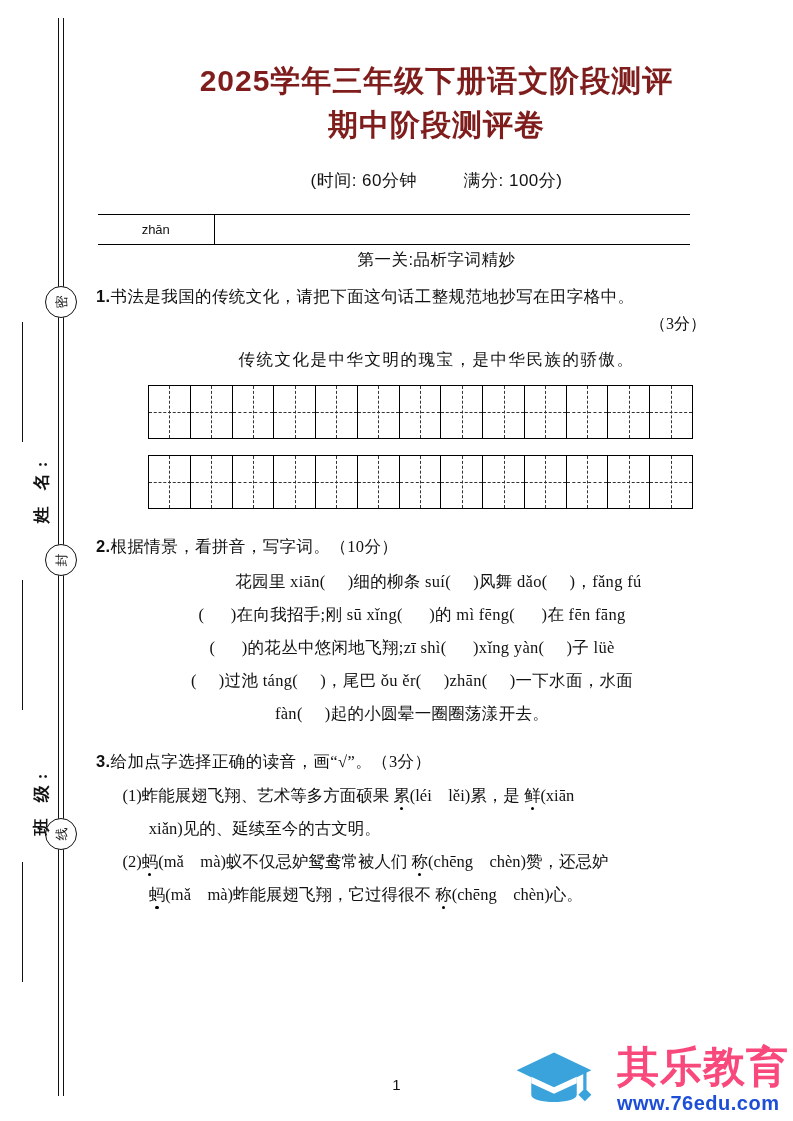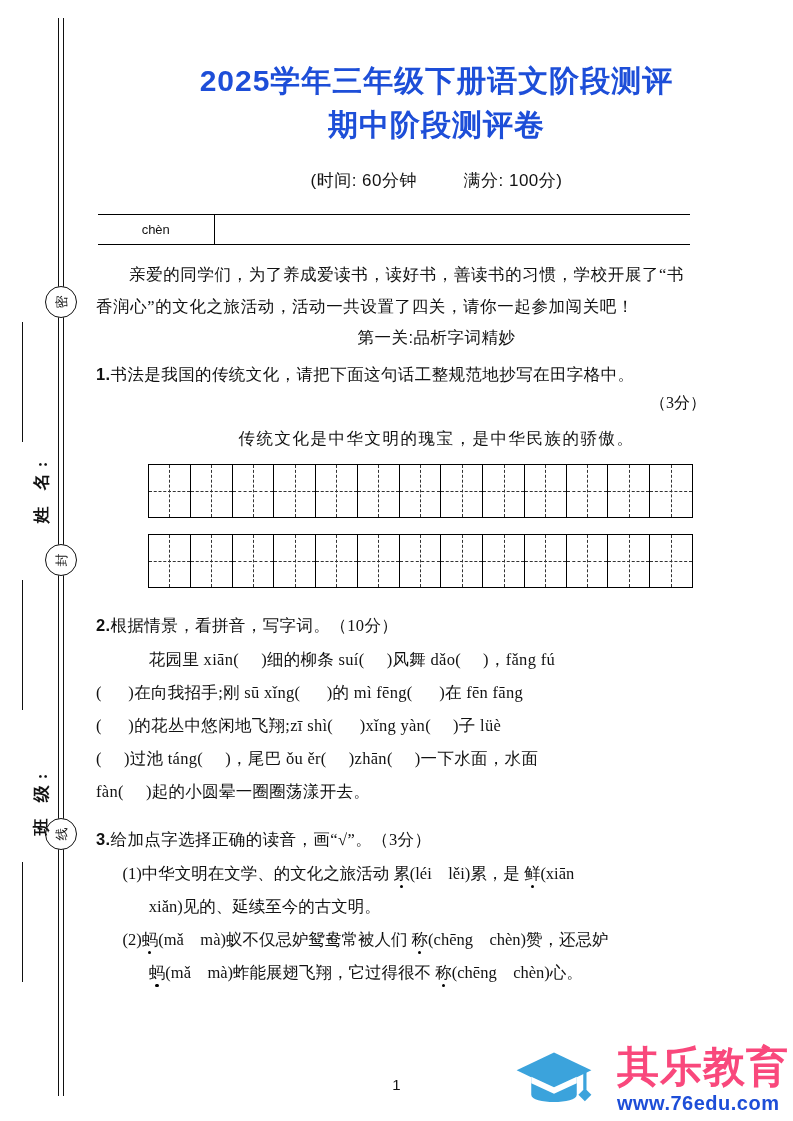--- a/index.html
+++ b/index.html
@@ -79,21 +79,21 @@
     left: 96px; top: 0;
     width: 697px; height: 1121px;
     padding: 0 16px 0 0;
   }
 
   .title-main, .title-sub {
     text-align: center;
     font-weight: bold;
     font-family: "Liberation Sans", sans-serif;
     letter-spacing: 1px;
-    color: #1d4ed8;
+    color: #7f1d1d;
   }
   .title-main { font-size: 30px; margin-top: 62px; line-height: 1.25; }
   .title-sub  { font-size: 30px; margin-top: 6px; line-height: 1.25; }
 
   .exam-meta {
     text-align: center;
     font-size: 17px;
     margin-top: 26px;
     font-family: "Liberation Sans", sans-serif;
     letter-spacing: 0.5px;
@@ -188,21 +188,21 @@
   }
 
   .q2 { margin-top: 22px; }
   .q2-body {
     font-size: 16.5px;
     line-height: 2.0;
     letter-spacing: 0.3px;
     width: 632px;
     margin-top: 2px;
   }
-  .q2-body .ln { white-space: pre-wrap; }
+  .q2-body .ln { white-space: pre-wrap; text-align: center; }
   .q2-body .ln.first { text-indent: 3.2em; }
 
   .q3 { margin-top: 16px; }
   .q3-body {
     font-size: 16.5px;
     line-height: 2.0;
     width: 632px;
     margin-top: 2px;
   }
   .q3-body .sub { text-indent: 1.6em; white-space: pre-wrap; }
@@ -278,27 +278,26 @@
 
   <div class="exam-meta">
     <span>(时间: 60分钟</span>
     <span class="gap"></span>
     <span>满分: 100分)</span>
   </div>
 
   <table class="score-table">
     <tbody>
         <tr>
-      <td class="label">chèn</td>
+      <td class="label">zhān</td>
       <td class="value"></td>
     </tr>
   </tbody>
     </table>
 
-  <div class="intro">亲爱的同学们，为了养成爱读书，读好书，善读书的习惯，学校开展了“书香润心”的文化之旅活动，活动一共设置了四关，请你一起参加闯关吧！</div>
 
   <div class="level-head">第一关:品析字词精妙</div>
 
   <div class="q q1">
     <span class="q-num">1.</span><span>书法是我国的传统文化，请把下面这句话工整规范地抄写在田字格中。</span>
   </div>
   <div class="pts-right">（3分）</div>
 
   <div class="copy-sentence">传统文化是中华文明的瑰宝，是中华民族的骄傲。</div>
 
@@ -343,21 +342,21 @@
     <div class="ln">(      )在向我招手;刚 sū xǐng(      )的 mì fēng(      )在 fēn fāng</div>
     <div class="ln">(      )的花丛中悠闲地飞翔;zī shì(      )xǐng yàn(     )子 lüè</div>
     <div class="ln">(     )过池 táng(     )，尾巴 ǒu ěr(     )zhān(     )一下水面，水面</div>
     <div class="ln">fàn(     )起的小圆晕一圈圈荡漾开去。</div>
   </div>
 
   <div class="q q3">
     <span class="q-num">3.</span><span>给加点字选择正确的读音，画“√”。（3分）</span>
   </div>
   <div class="q3-body">
-    <div class="sub"><span>(1)</span><span>中华文明在文学、的文化之旅活动 </span><span class="dotted">累</span><span>(léi　lěi)累，是 </span><span class="dotted">鲜</span><span>(xiān</span></div>
+    <div class="sub"><span>(1)</span><span>蚱能展翅飞翔、艺术等多方面硕果 </span><span class="dotted">累</span><span>(léi　lěi)累，是 </span><span class="dotted">鲜</span><span>(xiān</span></div>
     <div class="sub2">xiǎn)见的、延续至今的古文明。</div>
 
     <div class="sub"><span>(2)</span><span class="dotted">蚂</span><span>(mǎ　mà)蚁不仅忌妒鸳鸯常被人们 </span><span class="dotted">称</span><span>(chēng　chèn)赞，还忌妒</span></div>
     <div class="sub2"><span class="dotted">蚂</span><span>(mǎ　mà)蚱能展翅飞翔，它过得很不 </span><span class="dotted">称</span><span>(chēng　chèn)心。</span></div>
   </div>
 
 </div>
 
 <div class="page-no">1</div>
 

